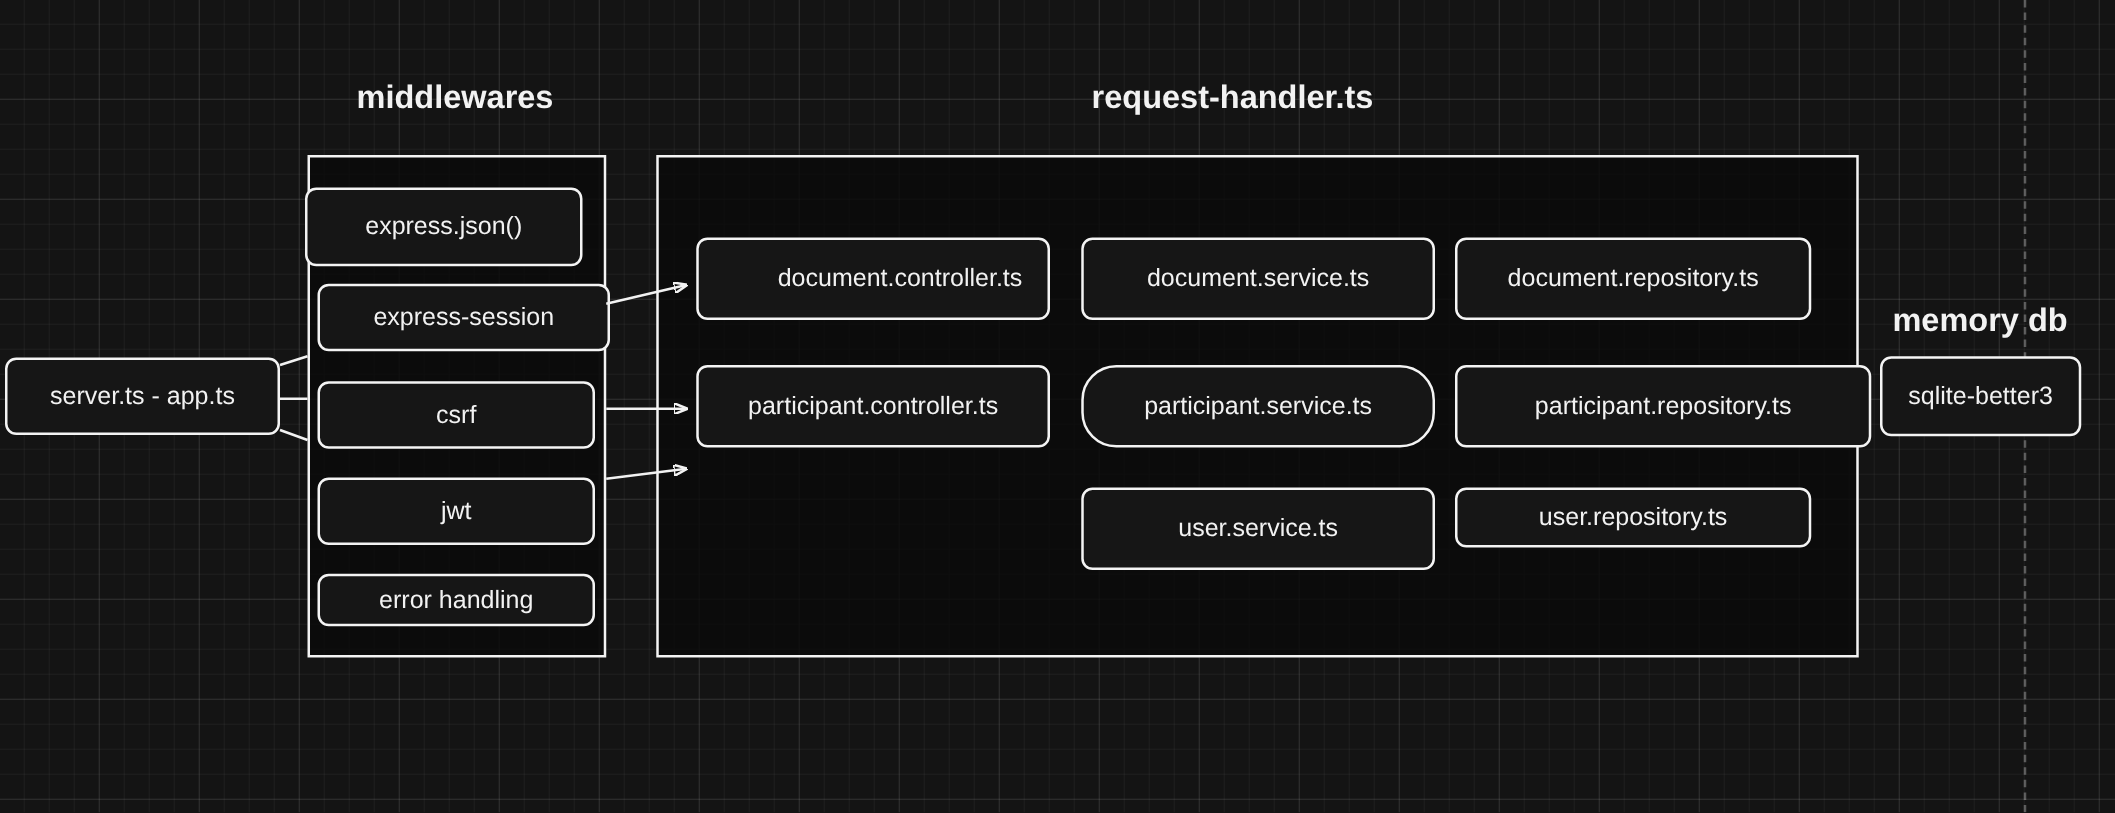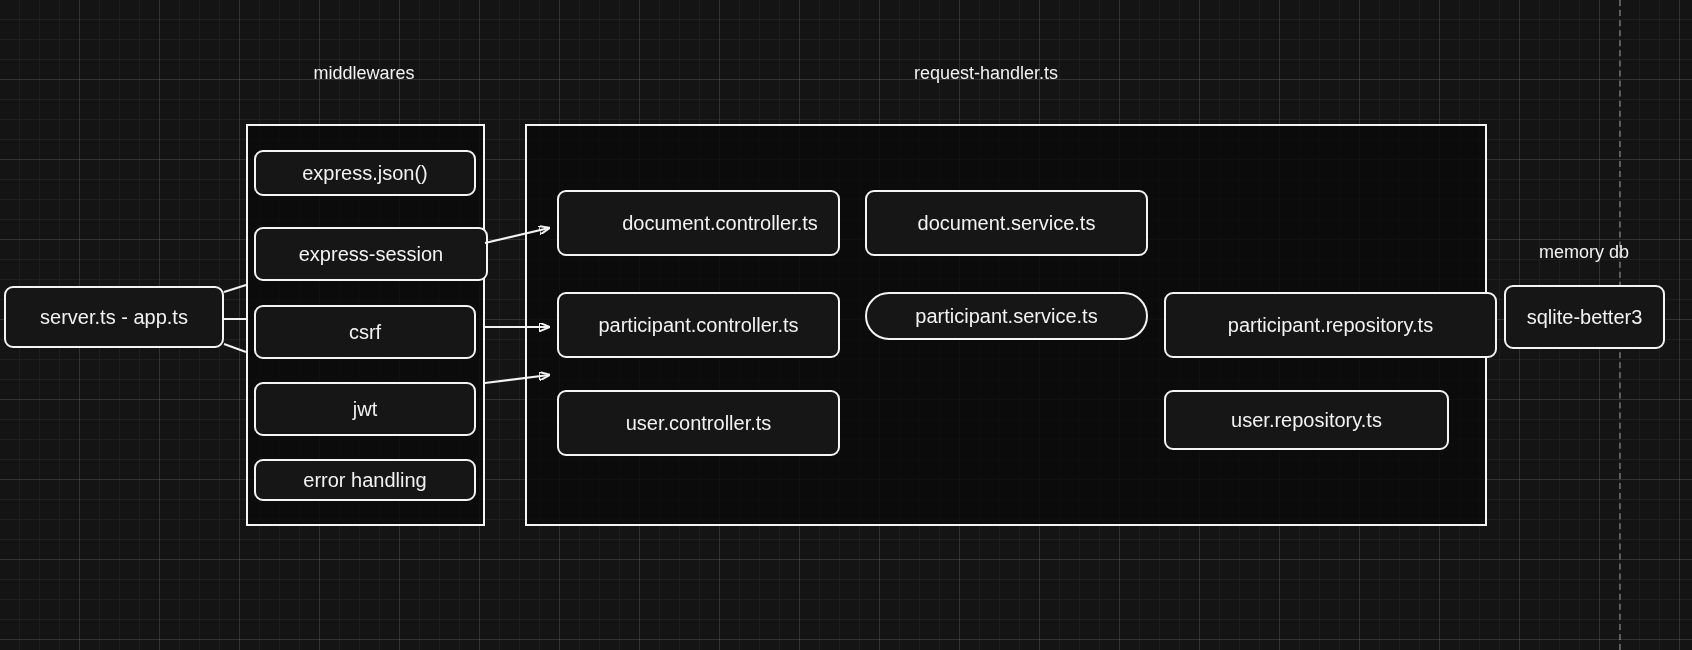--- a/index.html
+++ b/index.html
@@ -31,25 +31,26 @@
     top: 0;
     bottom: 0;
     width: 0;
     border-left: 2px dashed rgba(255,255,255,0.30);
   }
 
   
   .group-label {
     position: absolute;
     color: #f2f2f2;
-    font-size: 18px;
+    font-size: 26px;
     line-height: 1;
     white-space: nowrap;
     text-align: right;
     transform: translateX(-50%);
+    font-weight: bold;
   }
 
   
   .group-box {
     position: absolute;
     border: 2px solid #f4f4f4;
     background: rgba(10,10,10,0.82);
     box-sizing: border-box;
   }
 
@@ -93,35 +94,36 @@
 
   <div class="group-label" style="left:364px; top:64px;">middlewares</div>
   <div class="group-label" style="left:986px; top:64px;">request-handler.ts</div>
   <div class="group-label" style="left:1584px; top:243px;">memory db</div>
 
   <div class="group-box" style="left:246px; top:124px; width:239px; height:402px;"></div>
   <div class="group-box" style="left:525px; top:124px; width:962px; height:402px;"></div>
 
   <div class="node" style="left:4px; top:286px; width:220px; height:62px;">server.ts - app.ts</div>
 
-  <div class="node" style="left:254px; top:150px; width:222px; height:46px;">express.json()</div>
+  <div class="node" style="left:244px; top:150px; width:222px; height:63px;">express.json()</div>
   <div class="node" style="left:254px; top:227px; width:234px; height:54px;">express-session</div>
   <div class="node" style="left:254px; top:305px; width:222px; height:54px;">csrf</div>
   <div class="node" style="left:254px; top:382px; width:222px; height:54px;">jwt</div>
   <div class="node" style="left:254px; top:459px; width:222px; height:42px;">error handling</div>
 
   <div class="node" style="left:557px; top:190px; width:283px; height:66px;padding-left:43px;">document.controller.ts</div>
   <div class="node" style="left:557px; top:292px; width:283px; height:66px;">participant.controller.ts</div>
-  <div class="node" style="left:557px; top:390px; width:283px; height:66px;">user.controller.ts</div>
 
   <div class="node" style="left:865px; top:190px; width:283px; height:66px;">document.service.ts</div>
-  <div class="node" style="left:865px; top:292px; width:283px; height:48px;border-radius:28px;">participant.service.ts</div>
+  <div class="node" style="left:865px; top:292px; width:283px; height:66px;border-radius:28px;">participant.service.ts</div>
+  <div class="node" style="left:865px; top:390px; width:283px; height:66px;">user.service.ts</div>
 
+  <div class="node" style="left:1164px; top:190px; width:285px; height:66px;">document.repository.ts</div>
   <div class="node" style="left:1164px; top:292px; width:333px; height:66px;">participant.repository.ts</div>
-  <div class="node" style="left:1164px; top:390px; width:285px; height:60px;">user.repository.ts</div>
+  <div class="node" style="left:1164px; top:390px; width:285px; height:48px;">user.repository.ts</div>
 
   <div class="node" style="left:1504px; top:285px; width:161px; height:64px;">sqlite-better3</div>
 
   <svg class="edges" viewBox="0 0 1692 650">
     <defs>
       <marker id="arrowhead" markerWidth="11" markerHeight="9" refX="10" refY="4.5" orient="auto" markerUnits="userSpaceOnUse">
         <path d="M0,0 L11,4.5 L0,9 z" fill="#f2f2f2" stroke="none"></path>
       </marker>
     </defs>
 

